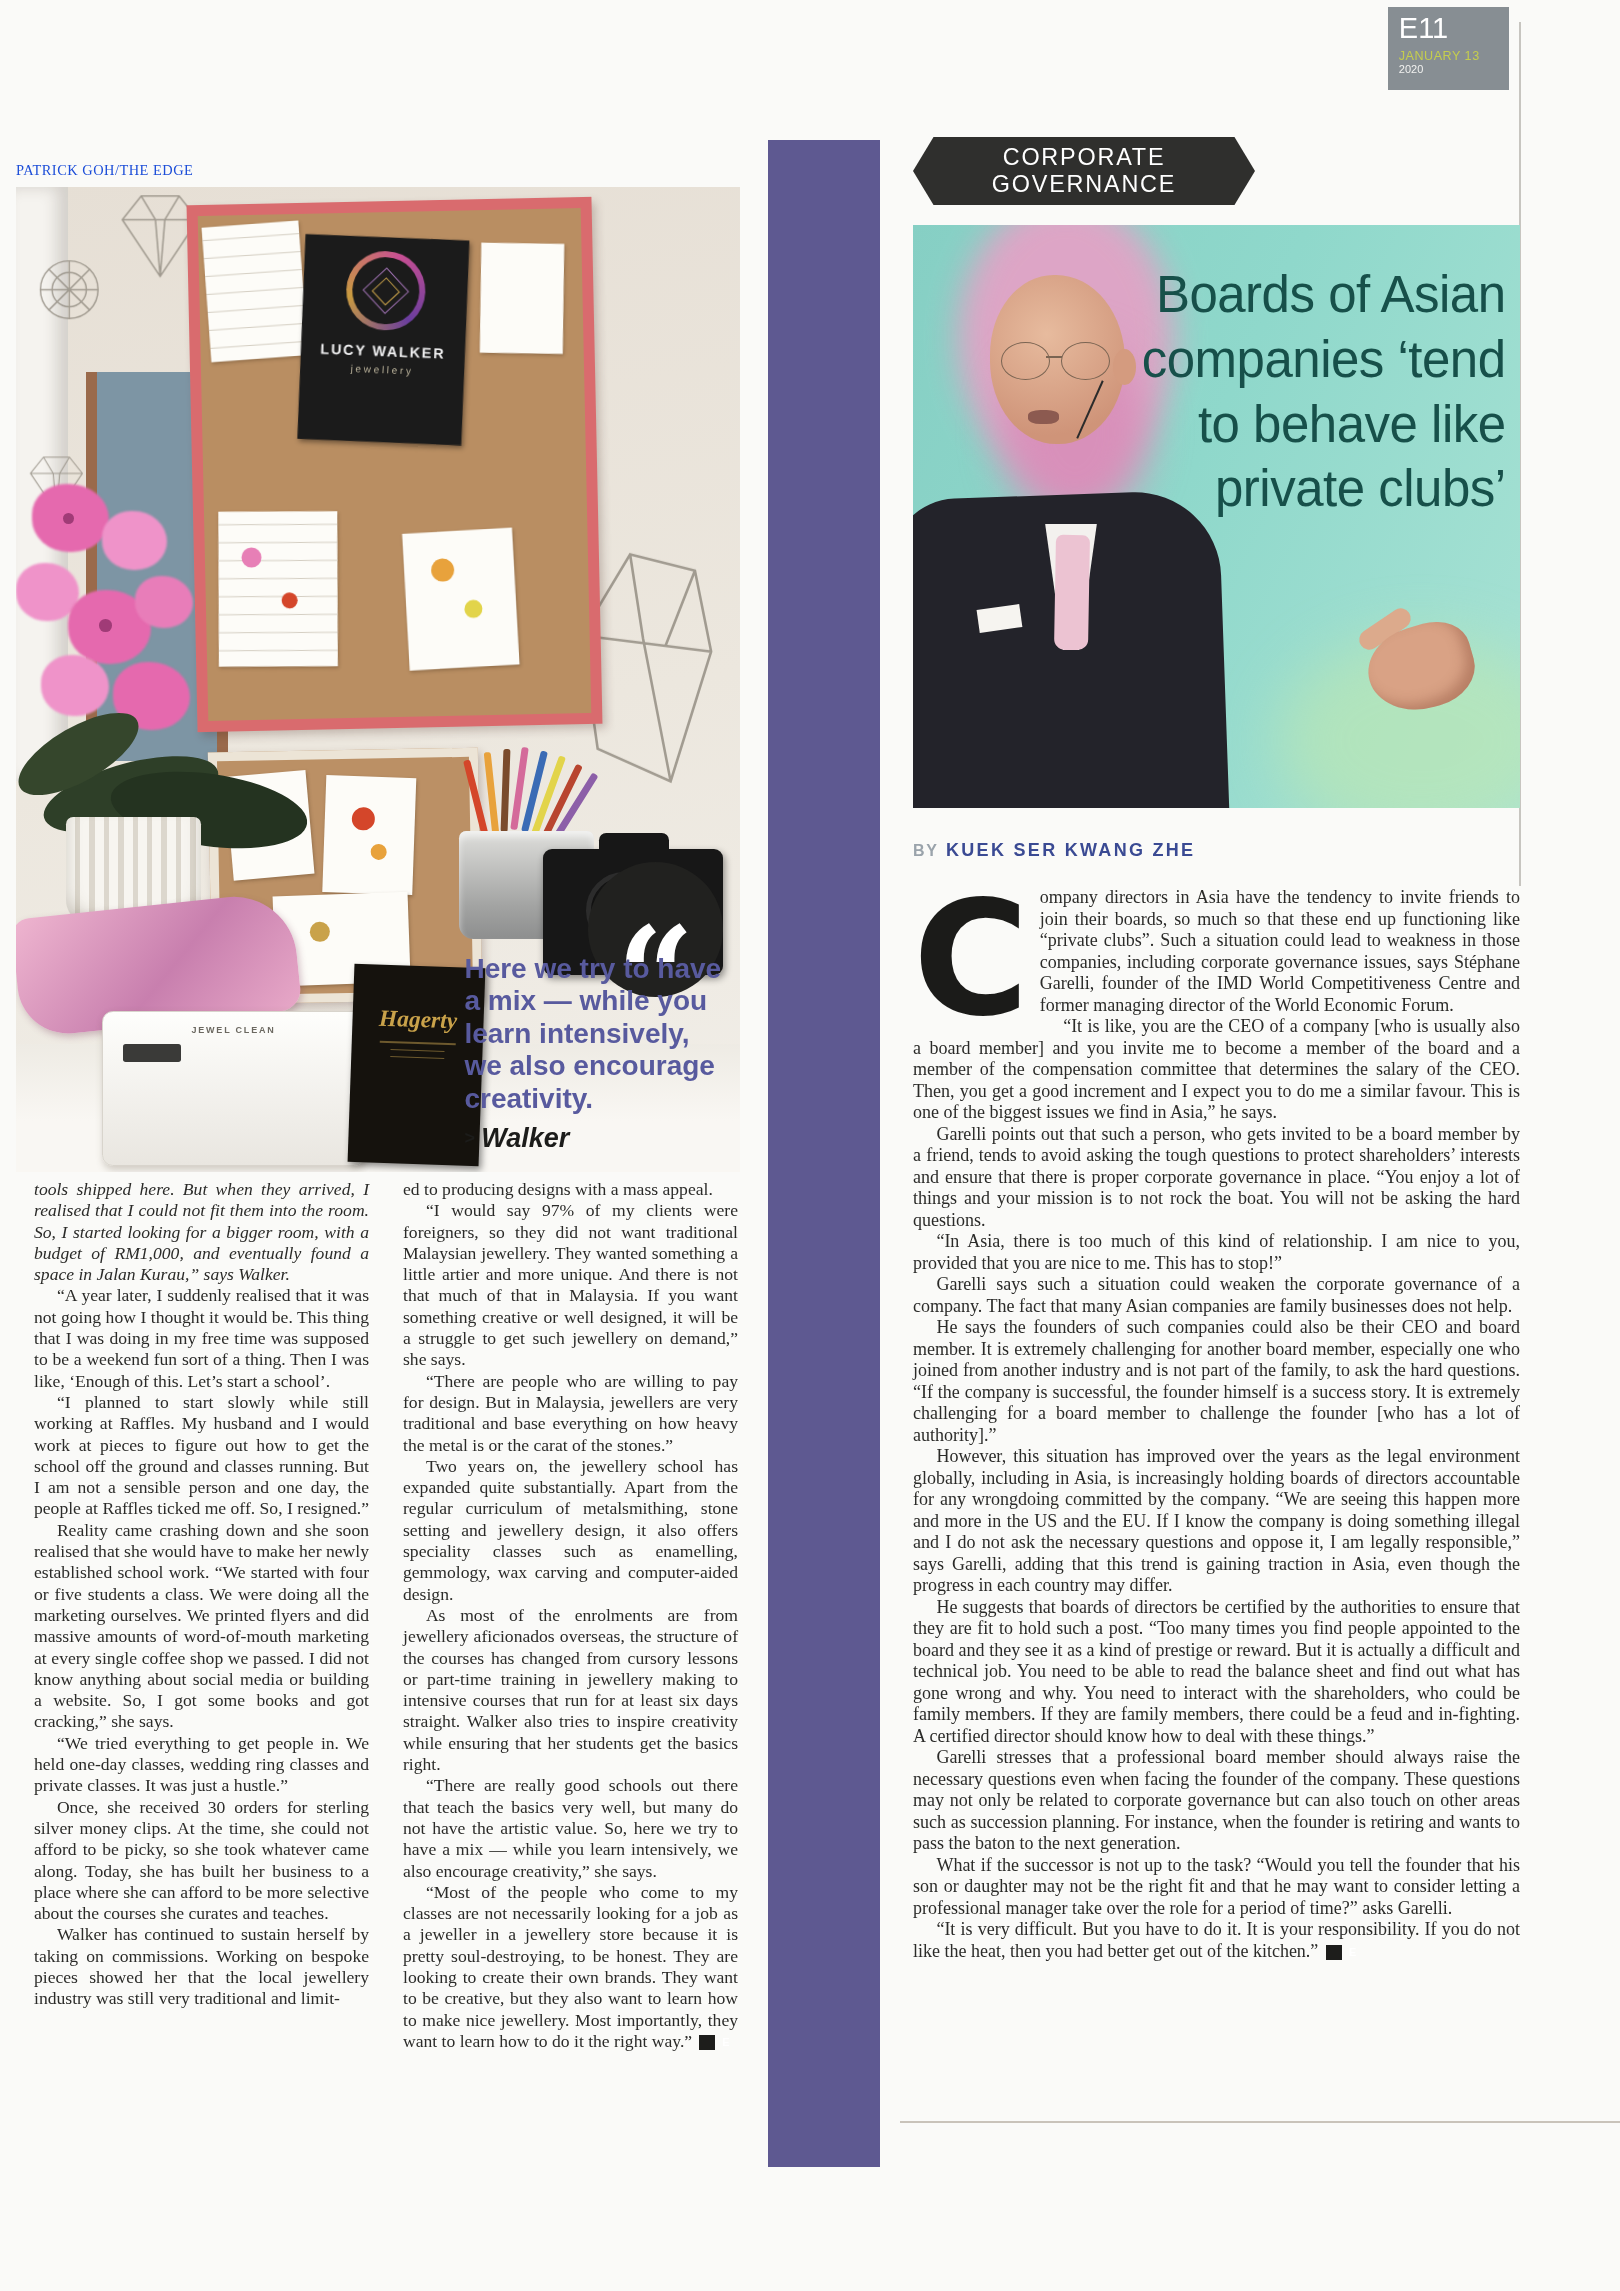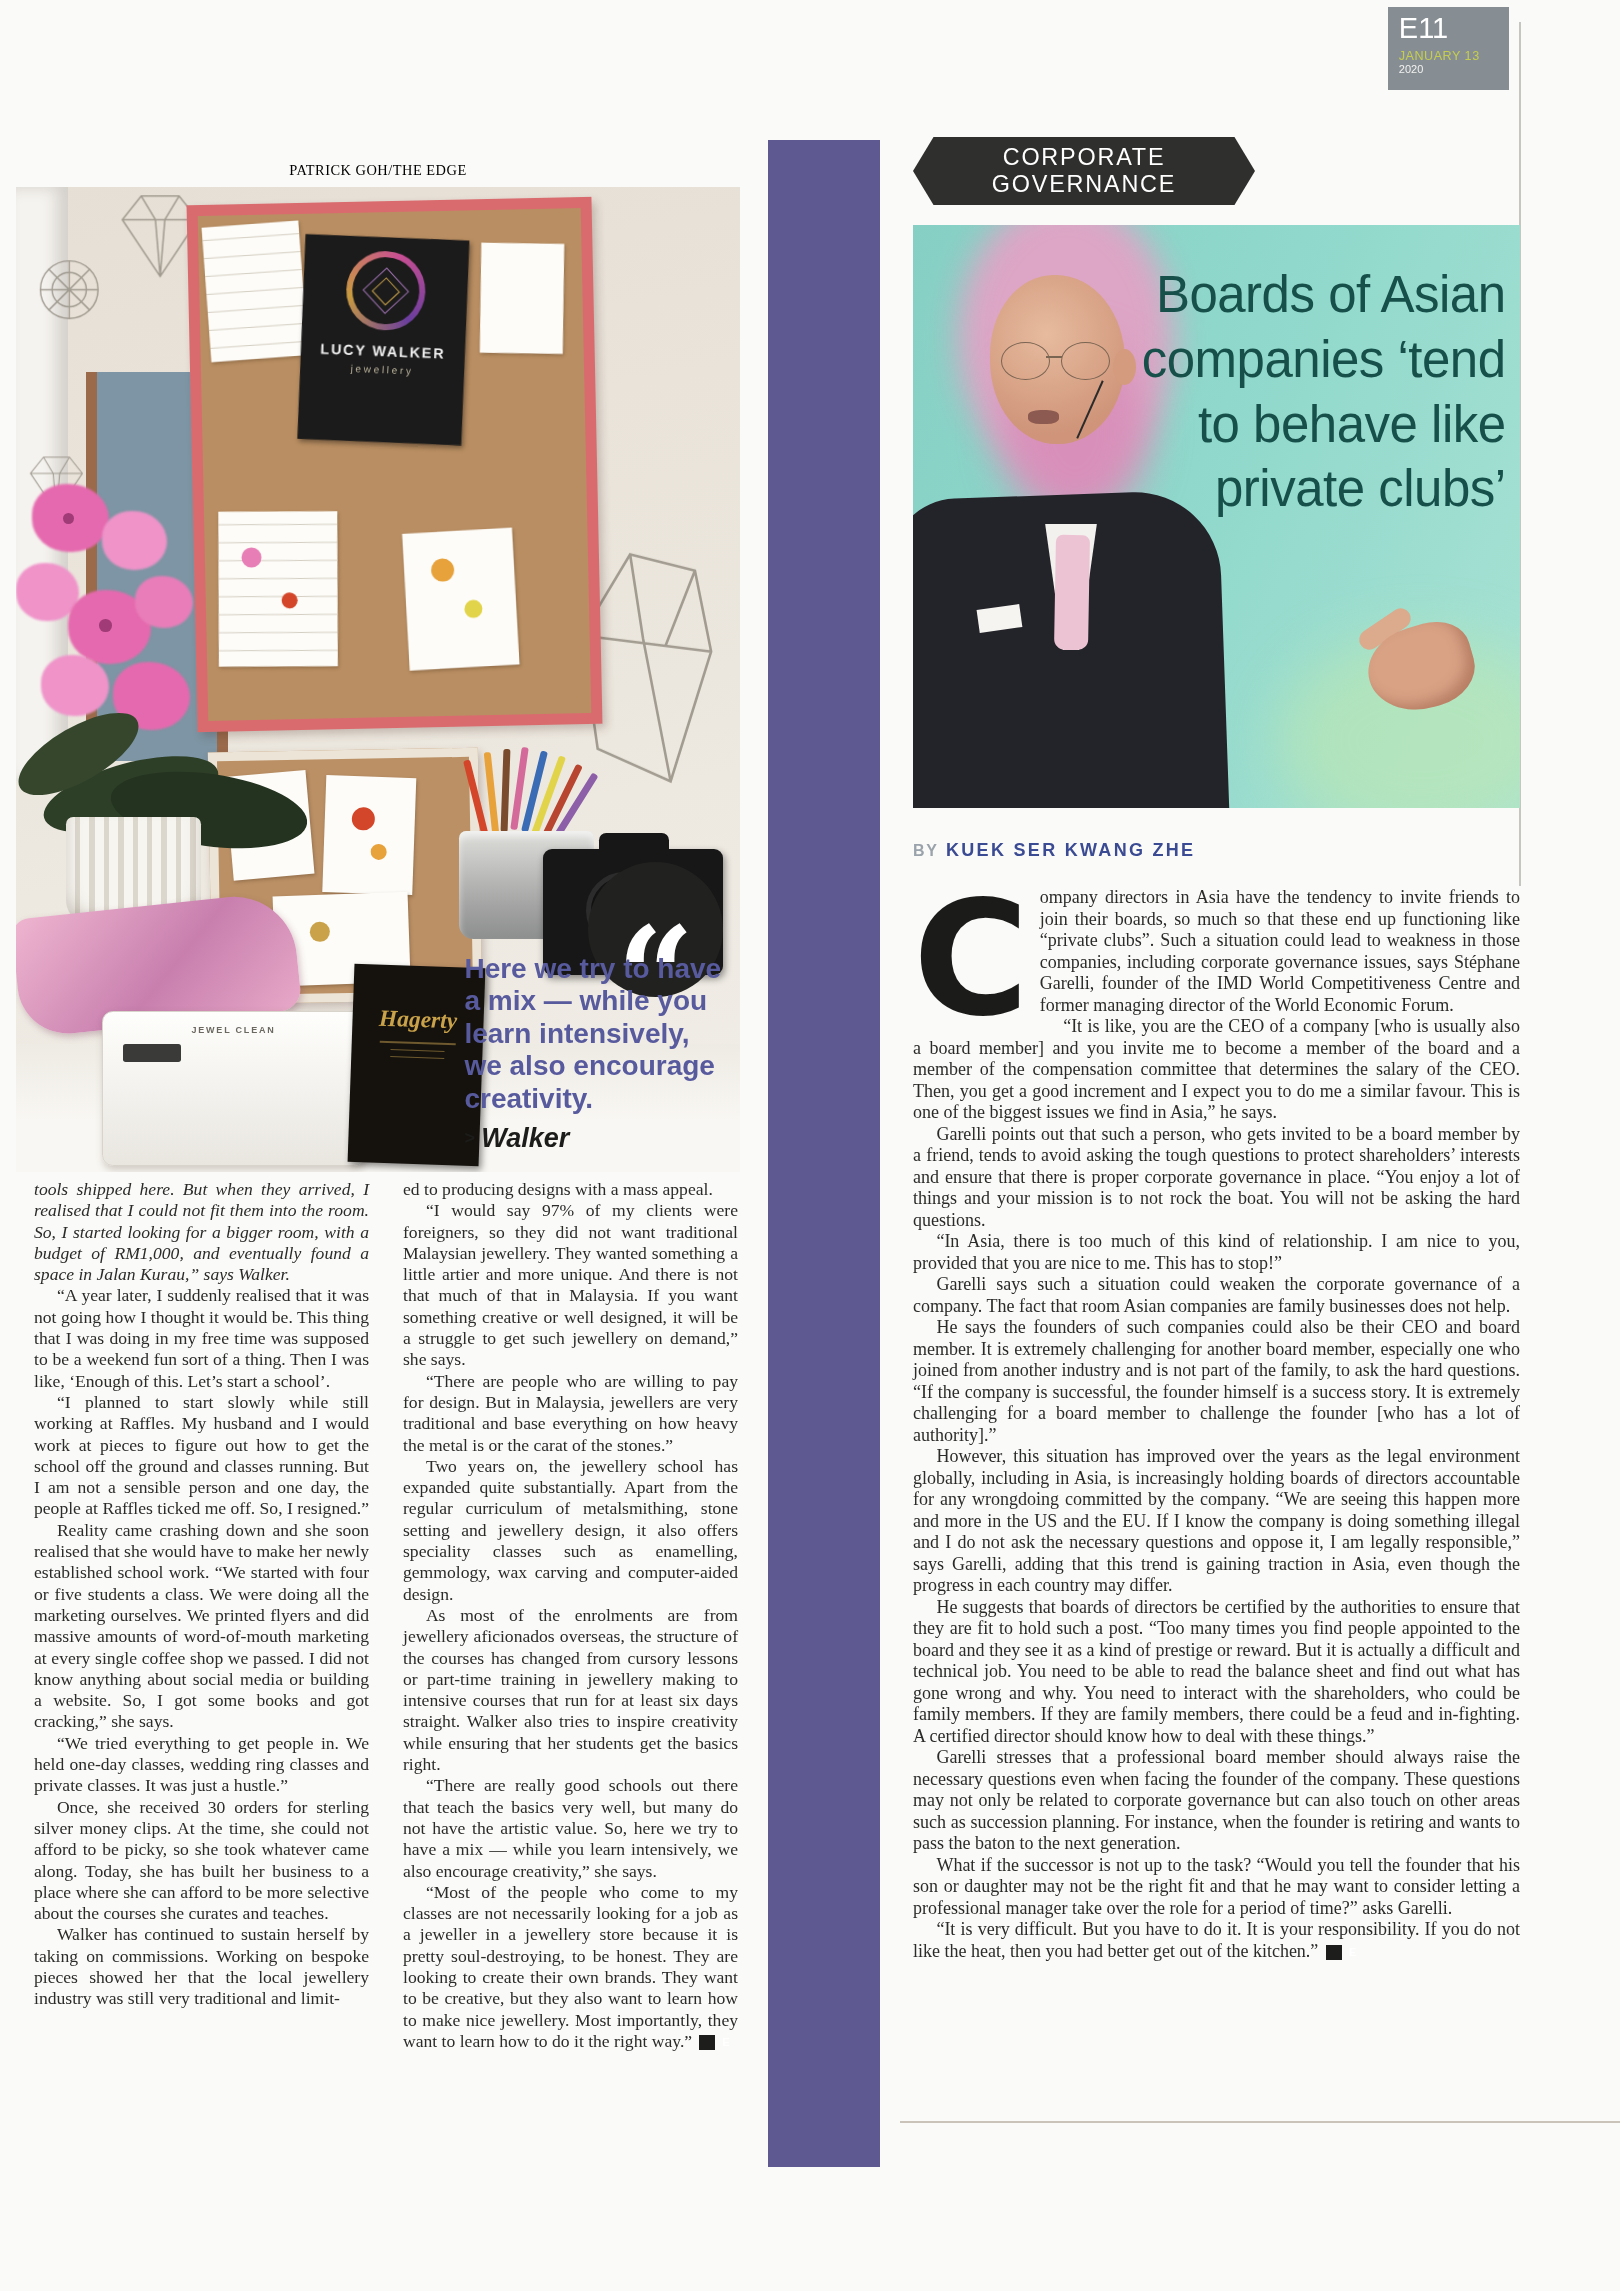--- a/index.html
+++ b/index.html
@@ -10,22 +10,22 @@
   .badge{position:absolute;left:1388px;top:7.2px;width:121px;height:83px;background:#878e93;
          font-family:"Liberation Sans",sans-serif;padding:7.2px 0 0 10.8px;box-sizing:border-box;}
   .badge-code{color:#fff;font-size:29px;font-weight:400;line-height:29px;}
   .badge-date1{color:#c5ce4d;font-size:12.6px;margin-top:5.4px;letter-spacing:0.5px;}
   .badge-date2{color:#f2f2f0;font-size:11px;}
   .scanline{position:absolute;left:1519px;top:21.6px;width:1.8px;height:864px;background:#8a857c;opacity:.45;}
   .purple-bar{position:absolute;left:768px;top:140px;width:112px;height:2027px;background:#5e5991;}
   .bottom-rule{position:absolute;left:900px;top:2121px;width:720px;height:1.8px;background:#c9c3ba;}
 
   
-  .photo-credit{position:absolute;left:16px;top:162px;width:724px;text-align:center;
-                font-size:14.4px;letter-spacing:0.5px;color:#000000;}
+  .photo-credit{position:absolute;left:16px;top:162px;width:724px;text-align:left;
+                font-size:14.4px;letter-spacing:0.5px;color:#1d4ed8;}
   .studio-photo{position:absolute;left:16px;top:187px;width:724px;height:985px;overflow:hidden;
                 background:linear-gradient(170deg,#e6dfd5 0%,#ece7de 55%,#f1eee8 100%);}
   .curtain{position:absolute;left:0;top:0;width:52px;height:594px;background:#f5f3ef;
            box-shadow:inset -10.8px 0 14.4px rgba(60,50,40,.18);}
   .window-panel{position:absolute;left:70px;top:185px;width:142px;height:389px;
         background:linear-gradient(90deg,#9a6a4b 0 10.8px,#7d95a4 10.8px calc(100% - 10.8px),#9a6a4b calc(100% - 10.8px));}
   .gem-svg{position:absolute;left:0;top:0;}
   .board-a{position:absolute;left:176px;top:13.5px;width:405px;height:527px;background:#b98e62;
            border:11.7px solid #d96b6e;box-sizing:border-box;transform:rotate(-1.2deg);
            box-shadow:3.6px 5.4px 9px rgba(70,40,30,.25);}
@@ -348,21 +348,21 @@
   <div class="byline">
     <span class="by">BY</span><span class="by-name">KUEK SER KWANG ZHE</span>
   </div>
 
   <div class="rcol">
     <p class="para lead"><span class="dropcap">C</span><span>ompany directors in Asia have the tendency to invite friends to join their boards, so much so that these end up functioning like “private clubs”. Such a situation could lead to weakness in those companies, including corporate governance issues, says Stéphane Garelli, founder of the IMD World Competitiveness Centre and former managing director of the World Economic Forum.</span></p>
     <div class="plist">
         <p class="para">“It is like, you are the CEO of a company [who is usually also a board member] and you invite me to become a member of the board and a member of the compensation committee that determines the salary of the CEO. Then, you get a good increment and I expect you to do me a similar favour. This is one of the biggest issues we find in Asia,” he says.</p>
         <p class="para">Garelli points out that such a person, who gets invited to be a board member by a friend, tends to avoid asking the tough questions to protect shareholders’ interests and ensure that there is proper corporate governance in place. “You enjoy a lot of things and your mission is to not rock the boat. You will not be asking the hard questions.</p>
         <p class="para">“In Asia, there is too much of this kind of relationship. I am nice to you, provided that you are nice to me. This has to stop!”</p>
-        <p class="para">Garelli says such a situation could weaken the corporate governance of a company. The fact that room Asian companies are family businesses does not help.</p>
+        <p class="para">Garelli says such a situation could weaken the corporate governance of a company. The fact that many Asian companies are family businesses does not help.</p>
         <p class="para">He says the founders of such companies could also be their CEO and board member. It is extremely challenging for another board member, especially one who joined from another industry and is not part of the family, to ask the hard questions. “If the company is successful, the founder himself is a success story. It is extremely challenging for a board member to challenge the founder [who has a lot of authority].”</p>
         <p class="para">However, this situation has improved over the years as the legal environment globally, including in Asia, is increasingly holding boards of directors accountable for any wrongdoing committed by the company. “We are seeing this happen more and more in the US and the EU. If I know the company is doing something illegal and I do not ask the necessary questions and oppose it, I am legally responsible,” says Garelli, adding that this trend is gaining traction in Asia, even though the progress in each country may differ.</p>
         <p class="para">He suggests that boards of directors be certified by the authorities to ensure that they are fit to hold such a post. “Too many times you find people appointed to the board and they see it as a kind of prestige or reward. But it is actually a difficult and technical job. You need to be able to read the balance sheet and find out what has gone wrong and why. You need to interact with the shareholders, who could be family members. If they are family members, there could be a feud and in-fighting. A certified director should know how to deal with these things.”</p>
         <p class="para">Garelli stresses that a professional board member should always raise the necessary questions even when facing the founder of the company. These questions may not only be related to corporate governance but can also touch on other areas such as succession planning. For instance, when the founder is retiring and wants to pass the baton to the next generation.</p>
         <p class="para">What if the successor is not up to the task? “Would you tell the founder that his son or daughter may not be the right fit and that he may want to consider letting a professional manager take over the role for a period of time?” asks Garelli.</p>
       </div>
     <p class="para"><span>“It is very difficult. But you have to do it. It is your responsibility. If you do not like the heat, then you had better get out of the kitchen.”</span><span class="endmark">E</span></p>
   </div>
 
 </div>

